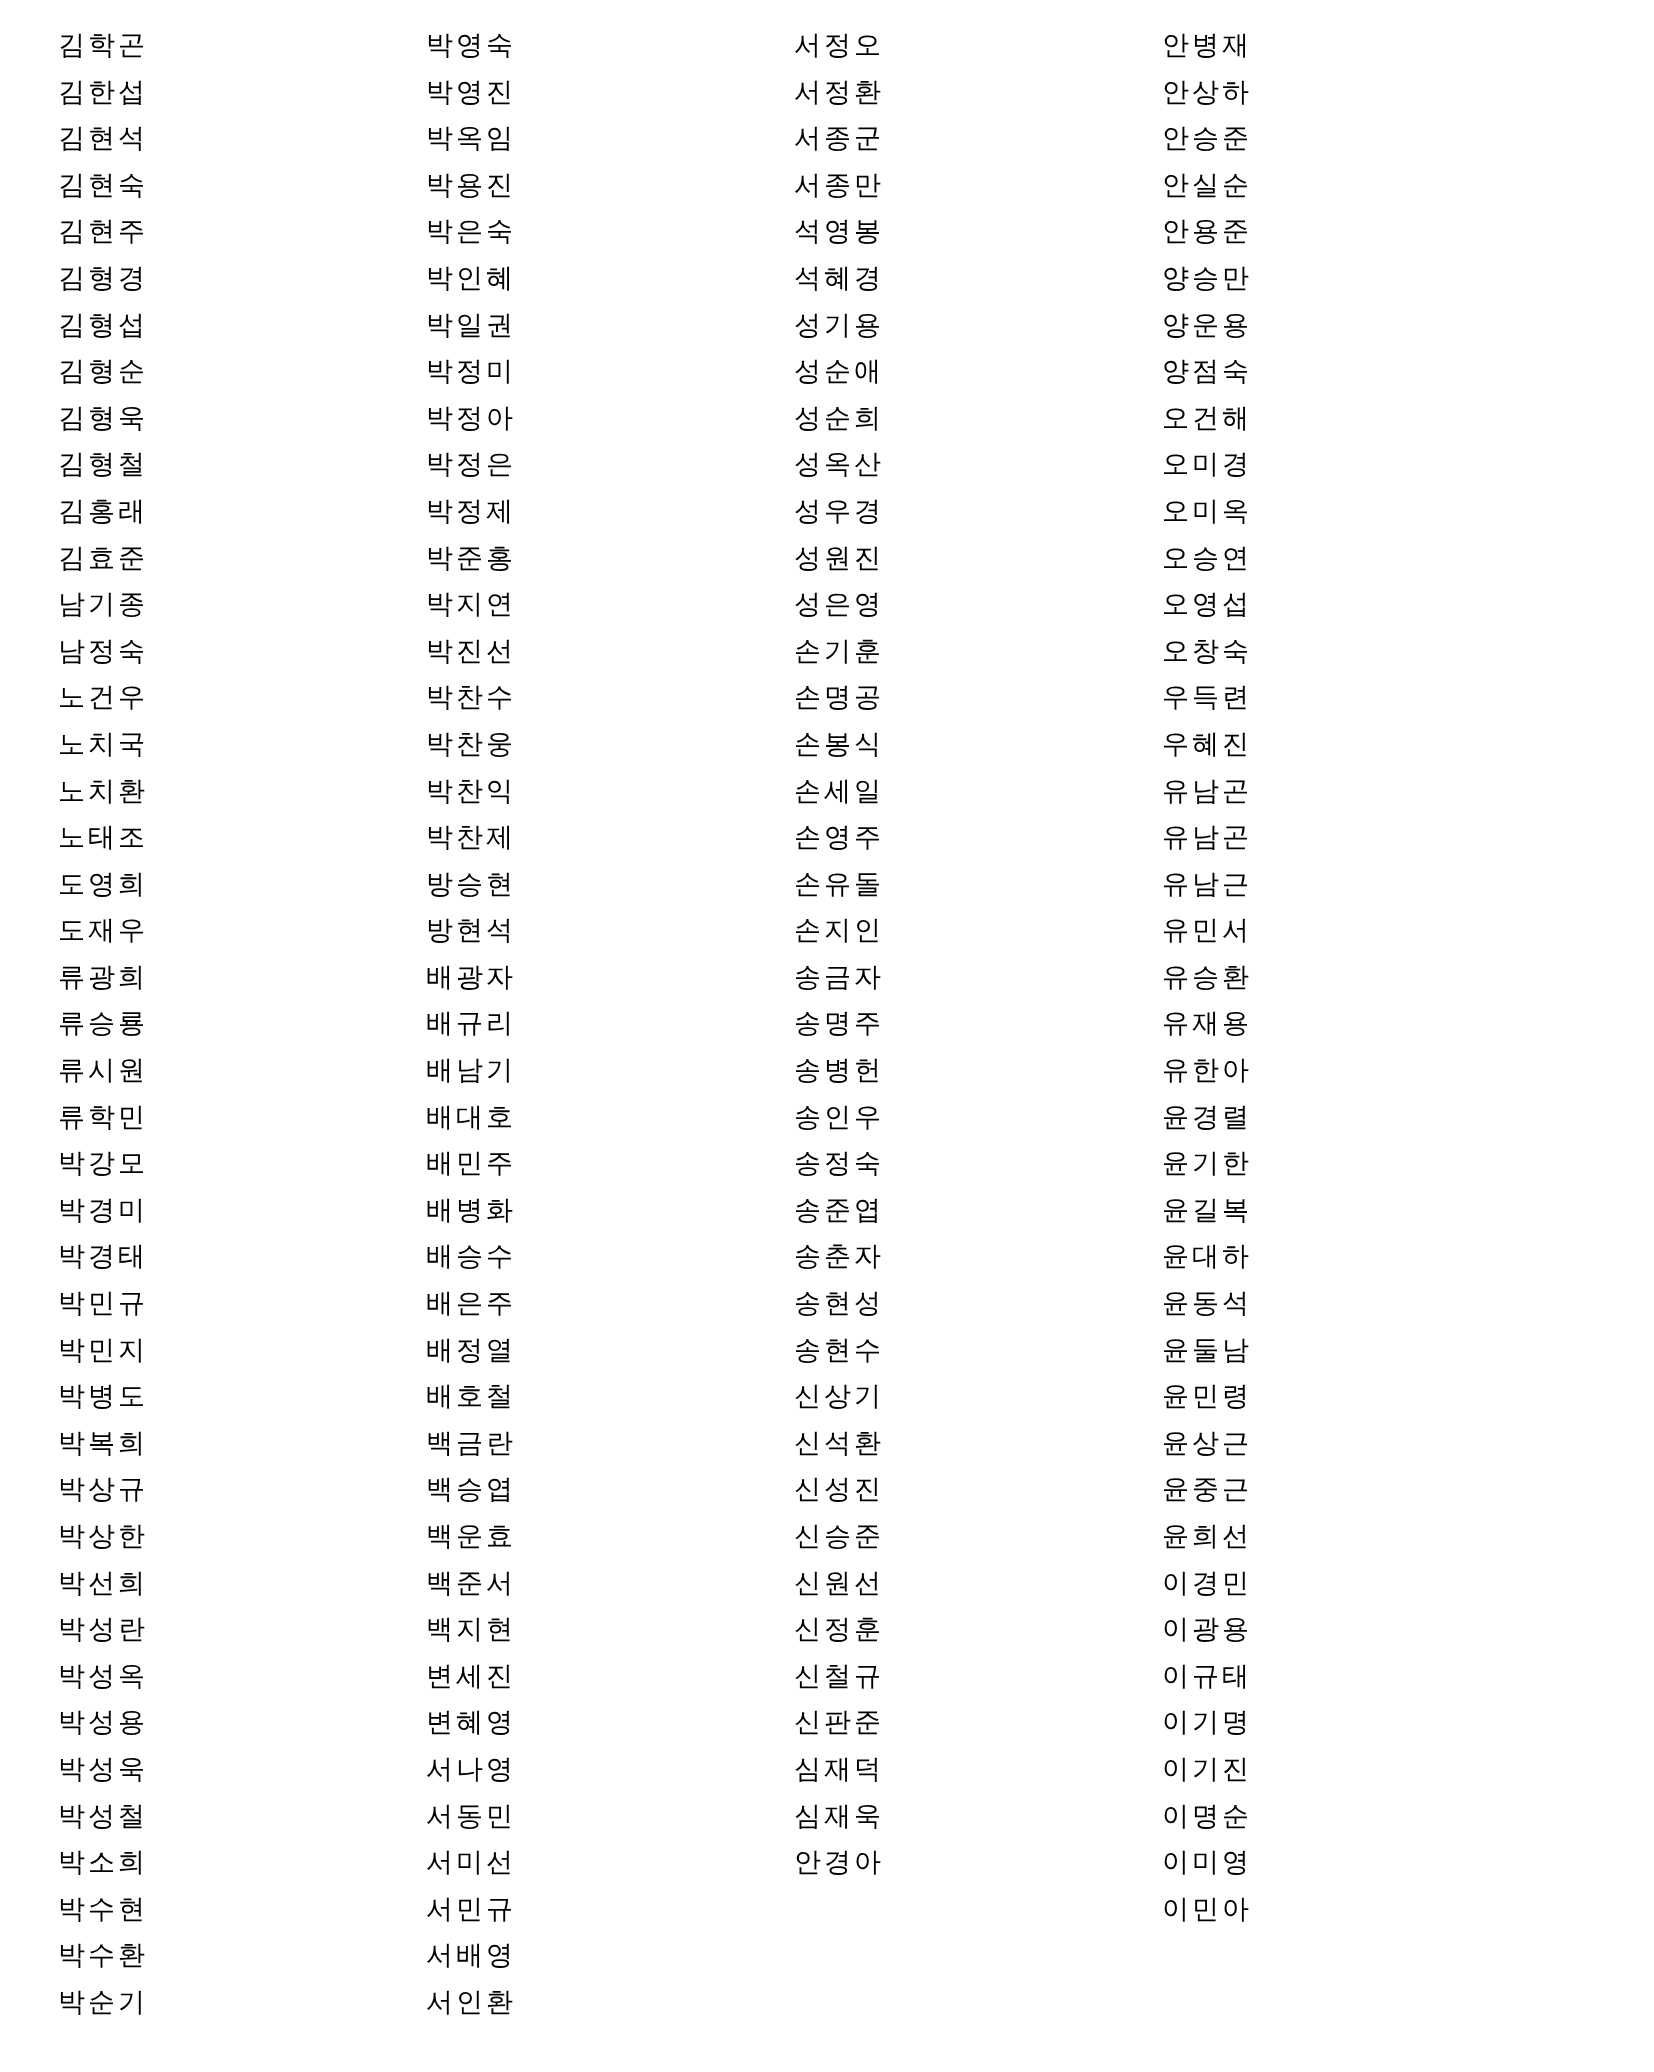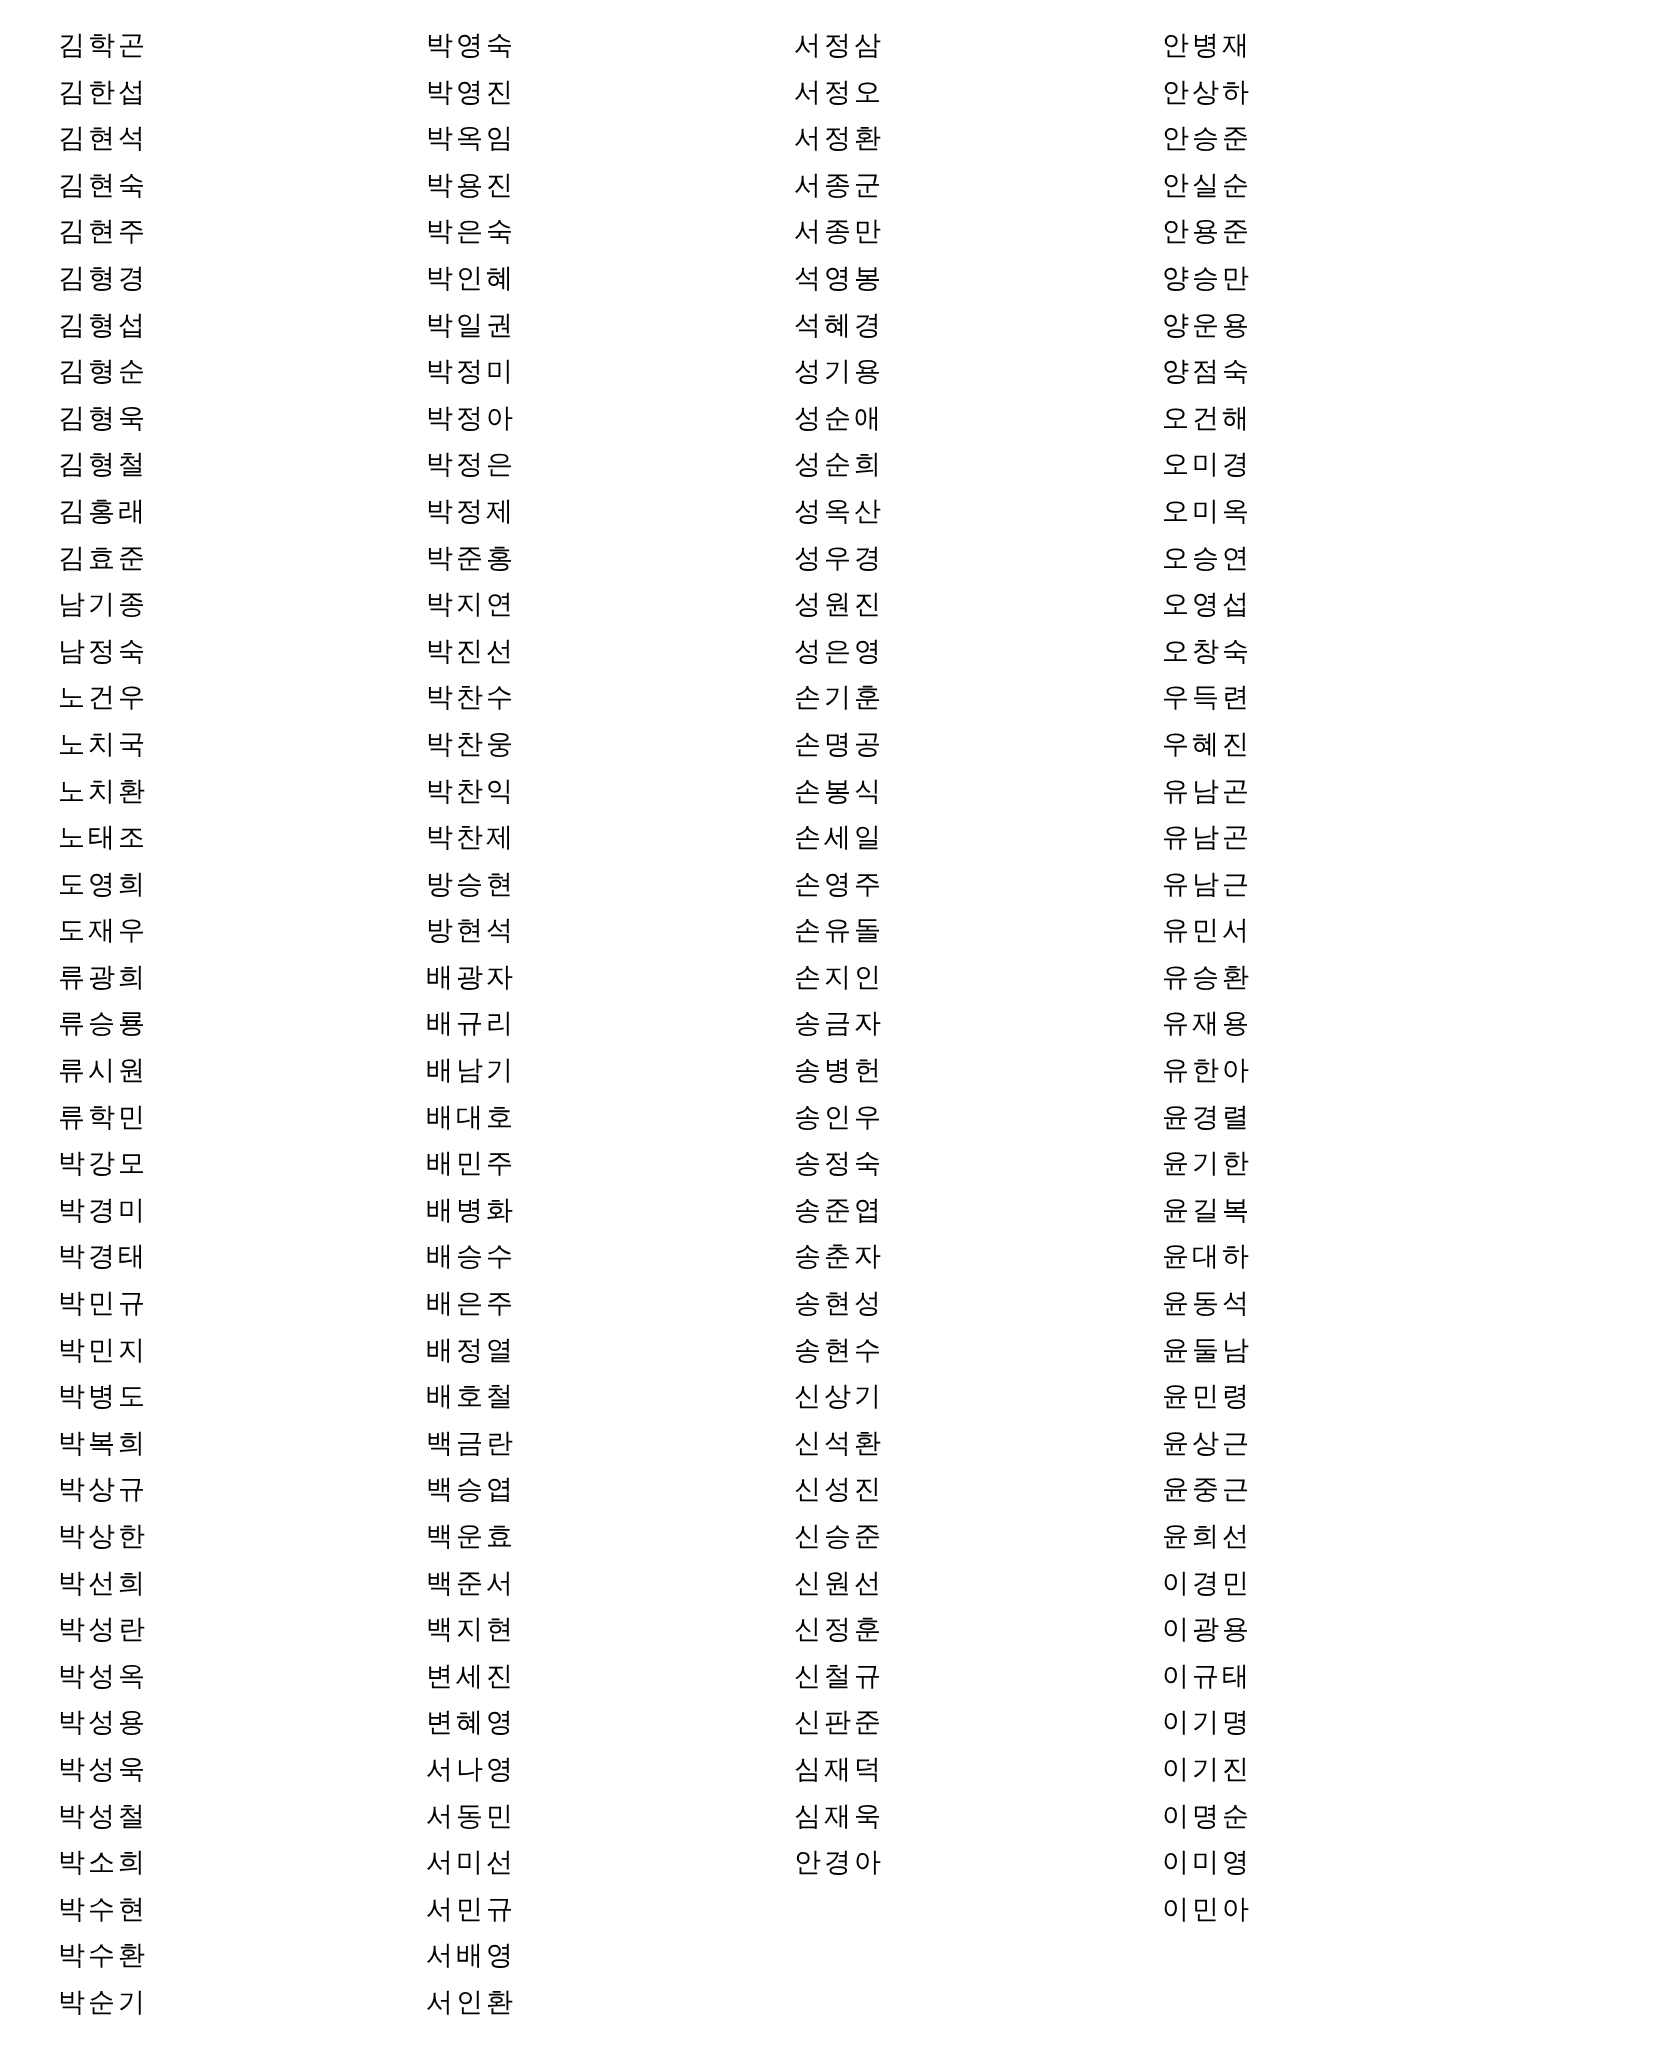--- a/index.html
+++ b/index.html
@@ -128,21 +128,20 @@
       <div class="name-cell">변세진</div>
       <div class="name-cell">변혜영</div>
       <div class="name-cell">서나영</div>
       <div class="name-cell">서동민</div>
       <div class="name-cell">서미선</div>
       <div class="name-cell">서민규</div>
       <div class="name-cell">서배영</div>
       <div class="name-cell">서인환</div>
     </div>
   <div class="name-col">
-      <div class="name-cell">서정삼</div>
       <div class="name-cell">서정오</div>
       <div class="name-cell">서정환</div>
       <div class="name-cell">서종군</div>
       <div class="name-cell">서종만</div>
       <div class="name-cell">석영봉</div>
       <div class="name-cell">석혜경</div>
       <div class="name-cell">성기용</div>
       <div class="name-cell">성순애</div>
       <div class="name-cell">성순희</div>
       <div class="name-cell">성옥산</div>
@@ -150,20 +149,21 @@
       <div class="name-cell">성원진</div>
       <div class="name-cell">성은영</div>
       <div class="name-cell">손기훈</div>
       <div class="name-cell">손명공</div>
       <div class="name-cell">손봉식</div>
       <div class="name-cell">손세일</div>
       <div class="name-cell">손영주</div>
       <div class="name-cell">손유돌</div>
       <div class="name-cell">손지인</div>
       <div class="name-cell">송금자</div>
+      <div class="name-cell">송명주</div>
       <div class="name-cell">송병헌</div>
       <div class="name-cell">송인우</div>
       <div class="name-cell">송정숙</div>
       <div class="name-cell">송준엽</div>
       <div class="name-cell">송춘자</div>
       <div class="name-cell">송현성</div>
       <div class="name-cell">송현수</div>
       <div class="name-cell">신상기</div>
       <div class="name-cell">신석환</div>
       <div class="name-cell">신성진</div>

